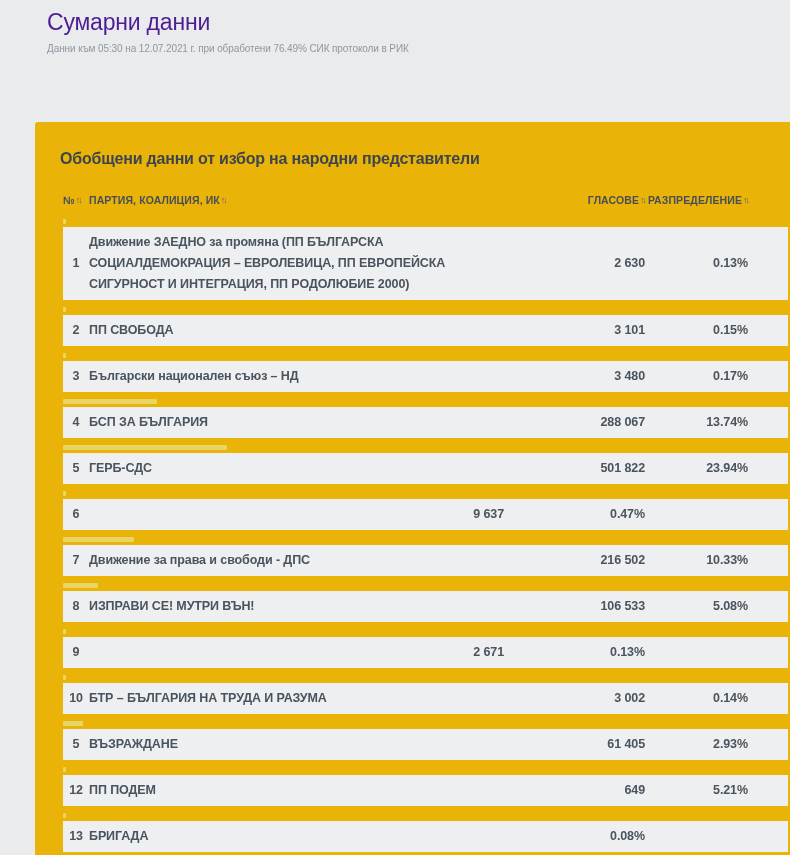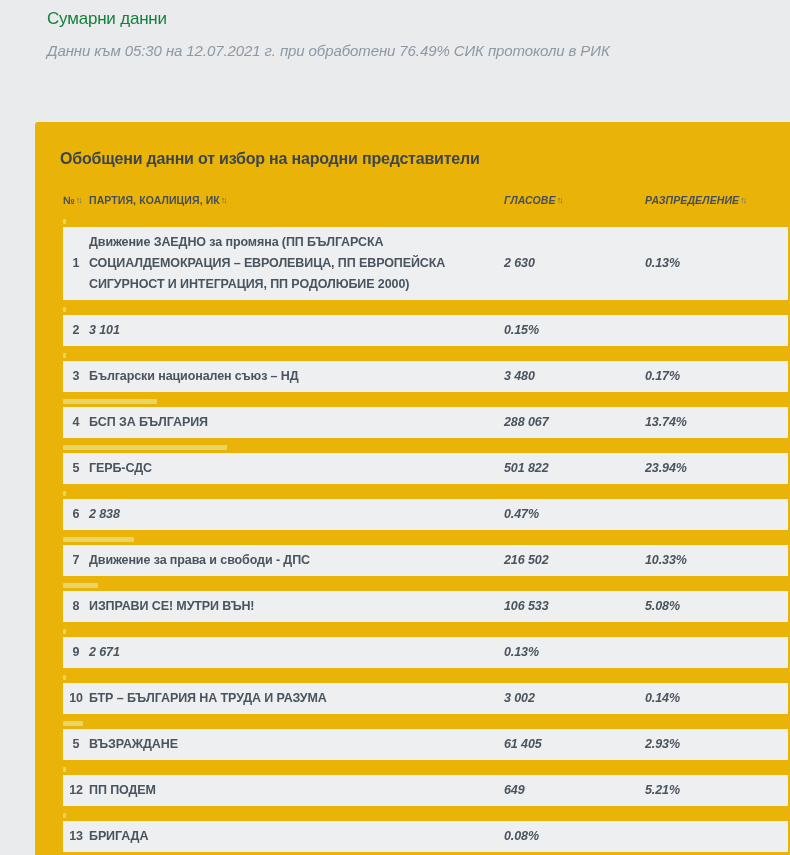--- a/index.html
+++ b/index.html
@@ -5,26 +5,26 @@
   * { margin: 0; padding: 0; box-sizing: border-box; }
   html, body {
     width: 790px; height: 855px;
     overflow: hidden;
     background: #e9ebed;
     font-family: "Liberation Sans", sans-serif;
   }
   
   .page-header { padding: 9px 0 0 47px; }
   .page-title {
-    font-size: 17px; font-weight: 400;
-    color: #15803d; letter-spacing: -0.2px;
+    font-size: 23px; font-weight: 400;
+    color: #4c1d95; letter-spacing: -0.2px;
   }
   .page-subtitle {
-    margin-top: 13px;
-    font-size: 15px; color: #8e98a1; letter-spacing: -0.1px; font-style: italic;
+    margin-top: 7px;
+    font-size: 10px; color: #8e98a1; letter-spacing: -0.1px;
   }
   
   .card {
     position: absolute; left: 35px; top: 122px;
     width: 781px; height: 733px;
     background: #eab308;
     border-radius: 3px 3px 0 0;
     padding: 28px 28px 0 28px;
     overflow: hidden;
   }
@@ -44,21 +44,21 @@
     font-size: 10.5px; font-weight: 700; color: #454f59;
     letter-spacing: 0.1px;
     margin-bottom: 6px;
   }
   .th { cursor: pointer; }
   .th .sort {
     font-size: 9px; color: #5c666f;
     letter-spacing: -2px; margin-left: 1px;
     position: relative; top: -1px;
   }
-  .th-votes, .th-share, .cell-votes, .cell-share { text-align: left; font-style: italic; }
+  .th-votes, .th-share, .cell-votes, .cell-share { text-align: right; }
   .item { margin-top: 7px; }
   .item:first-child { margin-top: 13px; }
   .bar {
     height: 5px; background: #e9d466;
     border-radius: 1px; margin-bottom: 3px;
   }
   .row {
     background: #edeff0;
     min-height: 30px;
     padding-top: 5px; padding-bottom: 5px;
@@ -94,20 +94,21 @@
       <div class="cell-party">Движение ЗАЕДНО за промяна (ПП БЪЛГАРСКА СОЦИАЛДЕМОКРАЦИЯ – ЕВРОЛЕВИЦА, ПП ЕВРОПЕЙСКА СИГУРНОСТ И ИНТЕГРАЦИЯ, ПП РОДОЛЮБИЕ 2000)</div>
       <div class="cell-votes">2 630</div>
       <div class="cell-share">0.13%</div>
     </div>
   </div>
 
   <div class="item">
     <div class="bar" style="width: 3px;"></div>
     <div class="row">
       <div class="cell-num">2</div>
+      <div class="cell-party">ПП СВОБОДА</div>
       <div class="cell-votes">3 101</div>
       <div class="cell-share">0.15%</div>
     </div>
   </div>
 
   <div class="item">
     <div class="bar" style="width: 3px;"></div>
     <div class="row">
       <div class="cell-num">3</div>
       <div class="cell-party">Български национален съюз – НД</div>
@@ -133,21 +134,21 @@
       <div class="cell-party">ГЕРБ-СДС</div>
       <div class="cell-votes">501 822</div>
       <div class="cell-share">23.94%</div>
     </div>
   </div>
 
   <div class="item">
     <div class="bar" style="width: 3px;"></div>
     <div class="row">
       <div class="cell-num">6</div>
-      <div class="cell-votes">2 838</div>
+      <div class="cell-votes">9 637</div>
       <div class="cell-share">0.47%</div>
     </div>
   </div>
 
   <div class="item">
     <div class="bar" style="width: 71px;"></div>
     <div class="row">
       <div class="cell-num">7</div>
       <div class="cell-party">Движение за права и свободи - ДПС</div>
       <div class="cell-votes">216 502</div>

